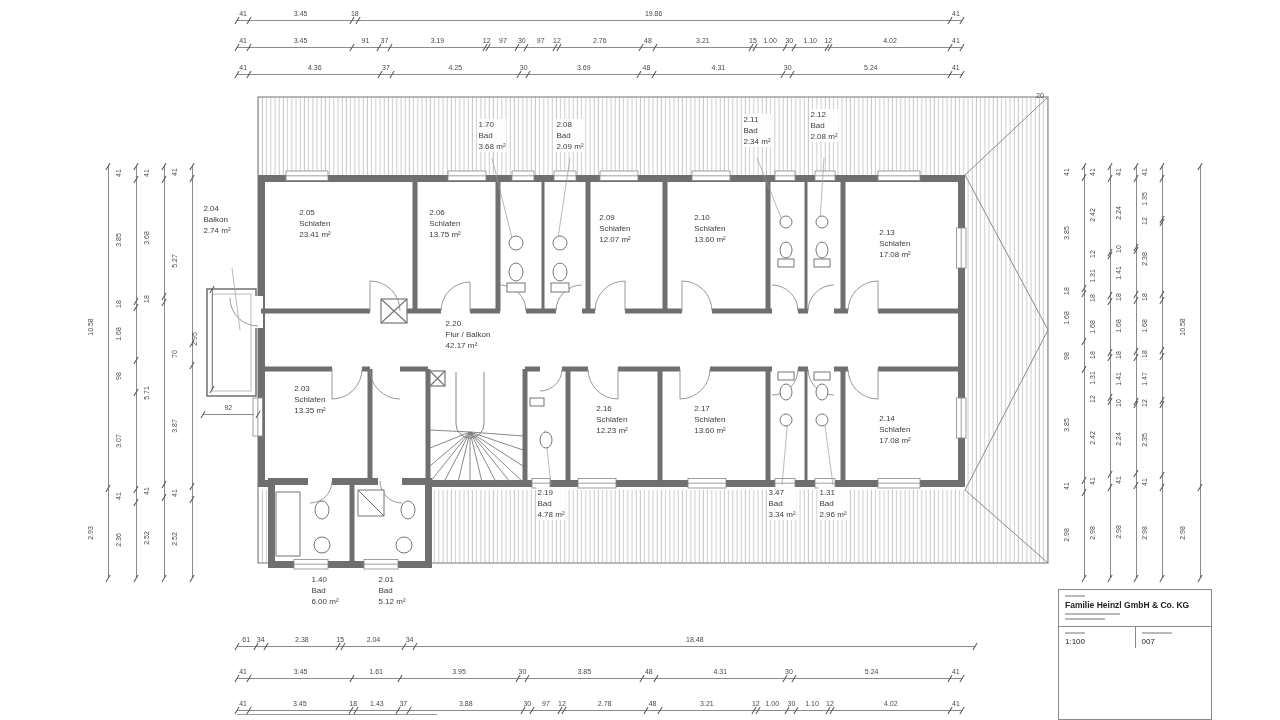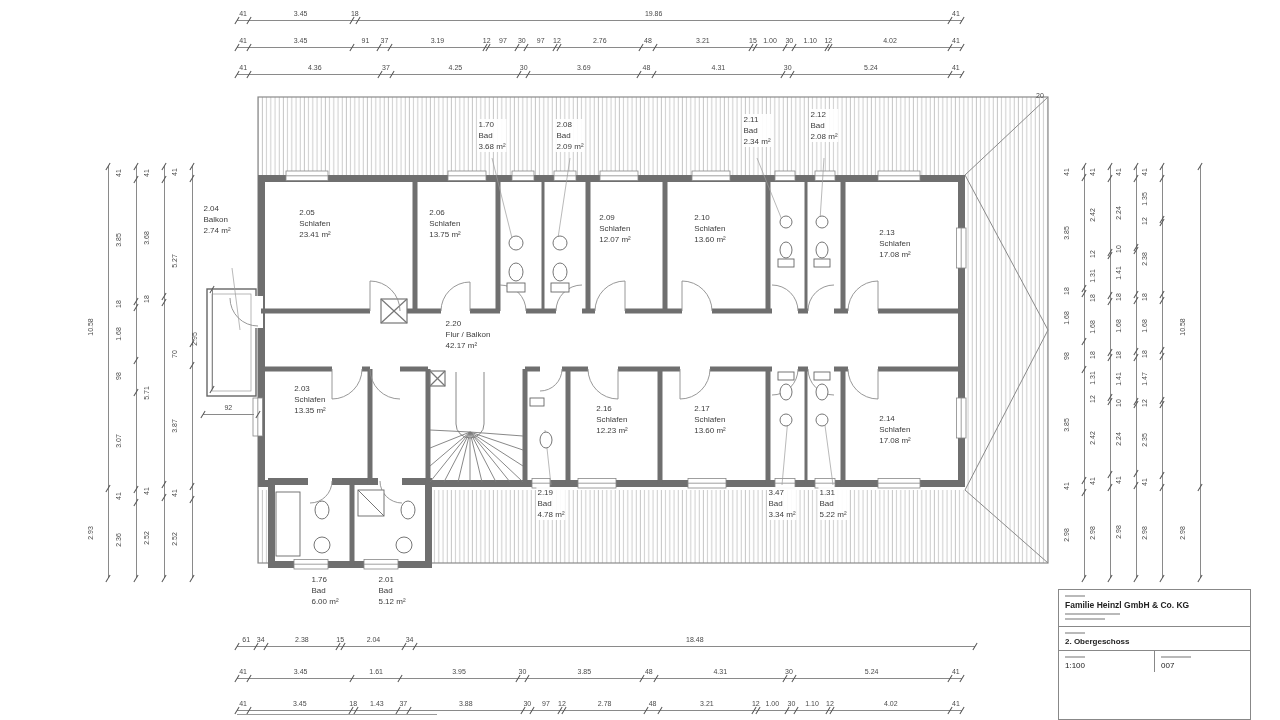--- a/index.html
+++ b/index.html
@@ -29,21 +29,21 @@
                         background:#555;transform:rotate(-58deg);}
   .chain.v::after{content:"";position:absolute;bottom:-.5px;right:-4px;width:8px;height:1px;
                   background:#555;transform:rotate(-58deg);}
   .chain.v .dimlab{position:absolute;top:50%;left:-2px;transform:translate(-50%,-50%) rotate(-90deg);
                    font-size:7px;color:#4a4a4a;white-space:nowrap;}
 
   .mini-dim{position:absolute;font-size:7px;color:#4a4a4a;}
   .stub-line{position:absolute;height:1px;background:#9a9a9a;}
 
   
-  .tblock{position:absolute;left:1058px;top:589px;width:193px;height:131px;border:1.2px solid #888;
+  .tblock{position:absolute;left:1058px;top:589px;width:154px;height:131px;border:1.2px solid #888;
           background:#fff;font-size:8px;color:#222;overflow:hidden;box-sizing:border-box;}
   .tb-sec{border-bottom:1px solid #888;padding:2px 6px 3px;}
   .tb-bold{font-weight:bold;font-size:8.5px;margin:1px 0;}
   .tb-text{font-weight:bold;font-size:8px;margin:1px 0;}
   .micro{height:2px;background:#b9b9b9;margin:3px 0;}
   .w20{width:20px}.w30{width:30px}.w40{width:40px}.w55{width:55px}
   .tb-row{display:flex;}
   .tb-cell{flex:1;padding:2px 6px;}
   .tb-cell.first{border-right:1px solid #888;}
 </style>
@@ -347,24 +347,24 @@
     <span>4.78 m²</span>
   </div>
   <div class="room-label on-hatch" style="left:782px;top:487px">
     <span>3.47</span>
     <span>Bad</span>
     <span>3.34 m²</span>
   </div>
   <div class="room-label on-hatch" style="left:833px;top:487px">
     <span>1.31</span>
     <span>Bad</span>
-    <span>5.22 m²</span>
+    <span>2.96 m²</span>
   </div>
   <div class="room-label" style="left:325px;top:574px">
-    <span>1.76</span>
+    <span>1.40</span>
     <span>Bad</span>
     <span>6.00 m²</span>
   </div>
   <div class="room-label" style="left:392px;top:574px">
     <span>2.01</span>
     <span>Bad</span>
     <span>5.12 m²</span>
   </div>
   <div class="room-label" style="left:217px;top:203px">
     <span>2.04</span>
@@ -843,24 +843,20 @@
 
   <div class="mini-dim" style="left:1036px;top:92px">20</div>
 
   <div class="tblock">
     <div class="tb-sec">
       <div class="micro w20"></div>
       <div class="tb-bold">Familie Heinzl GmbH &amp; Co. KG</div>
       <div class="micro w55"></div>
       <div class="micro w40"></div>
     </div>
-    <div class="tb-sec">
-      <div class="micro w20"></div>
-      <div class="tb-text">2. Obergeschoss</div>
-    </div>
     <div class="tb-row">
       <div class="tb-cell first">
         <div class="micro w20"></div>
         <div>1:100</div>
       </div>
       <div class="tb-cell">
         <div class="micro w30"></div>
         <div>007</div>
       </div>
     </div>

